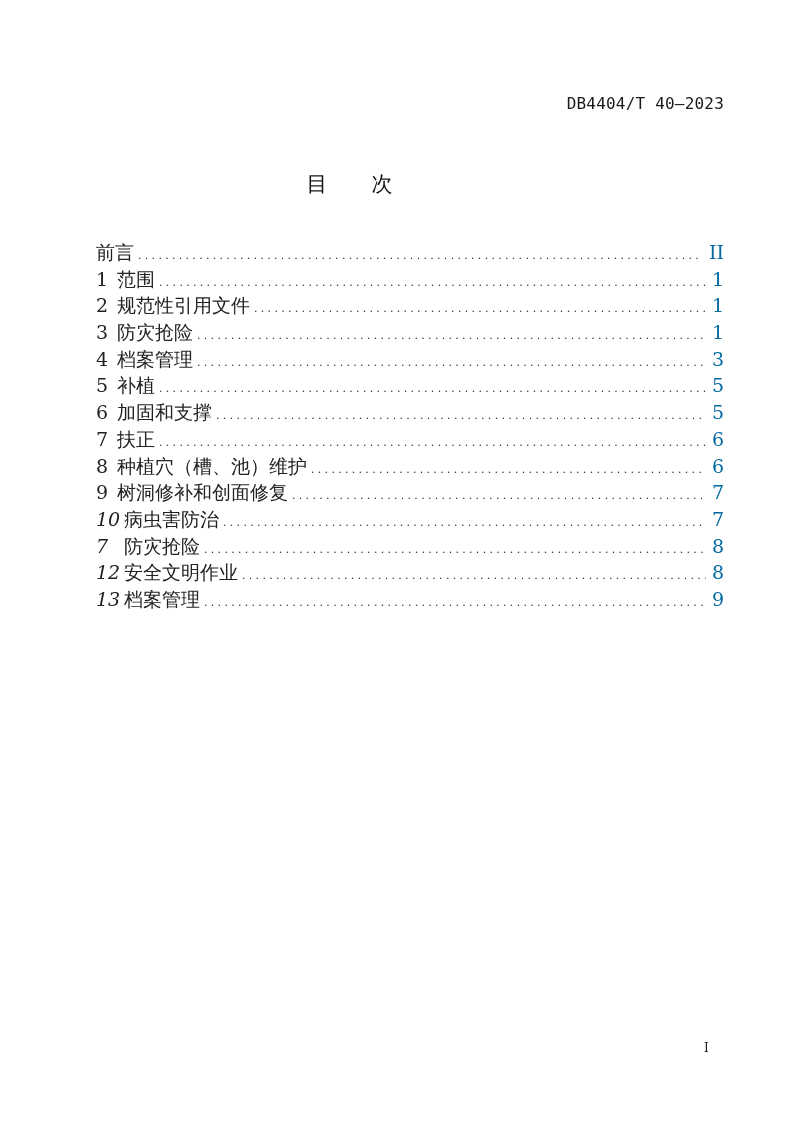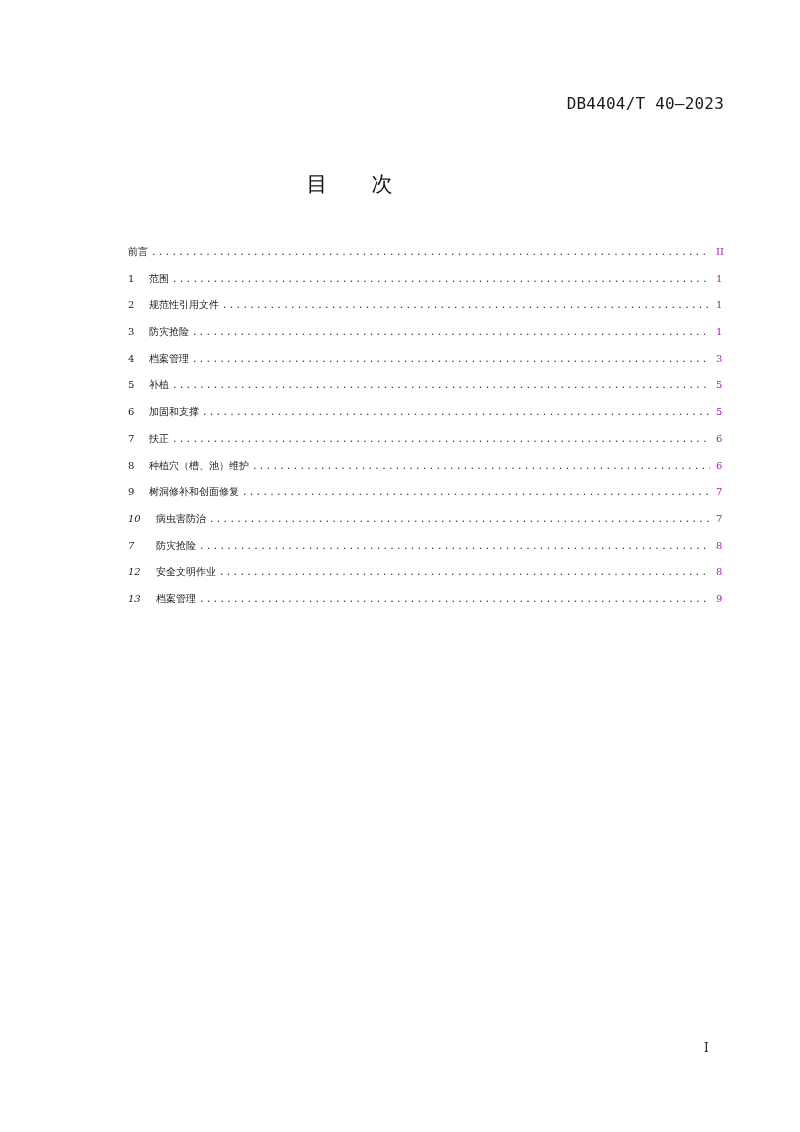--- a/index.html
+++ b/index.html
@@ -39,24 +39,23 @@
     .toc-list {
       position: absolute;
       top: 242px;
       left: 96px;
       width: 628px;
     }
     .toc-row {
       display: flex;
       align-items: baseline;
       height: 26.7px;
-      font-size: 10px;
+      font-size: 19px;
       line-height: 20px;
       white-space: nowrap;
-      margin-left: 32px;
     }
     .toc-num {
       display: inline-block;
       min-width: 21px;
       color: #222;
     }
     .toc-num.wide { min-width: 28px; font-style: italic; }
     .toc-label { color: #222; }
     .toc-dots {
       flex: 1;
@@ -65,21 +64,21 @@
       color: #333;
       letter-spacing: 3.3px;
       font-size: 11px;
     }
     .toc-dots::before {
       content: "....................................................................................................................................................................................";
     }
     .toc-page {
       min-width: 8px;
       text-align: left;
-      color: #a21caf;
+      color: #0369a1;
     }
     .page-footer {
       position: absolute;
       top: 1041px;
       left: 704px;
       font-size: 12px;
       color: #222;
     }
   </style>
 </head>

